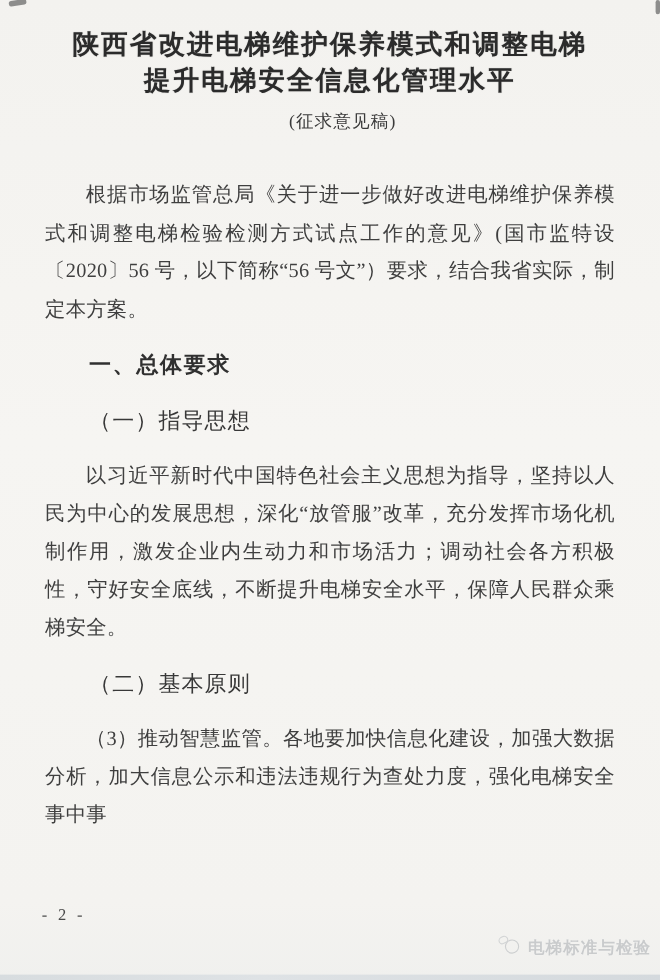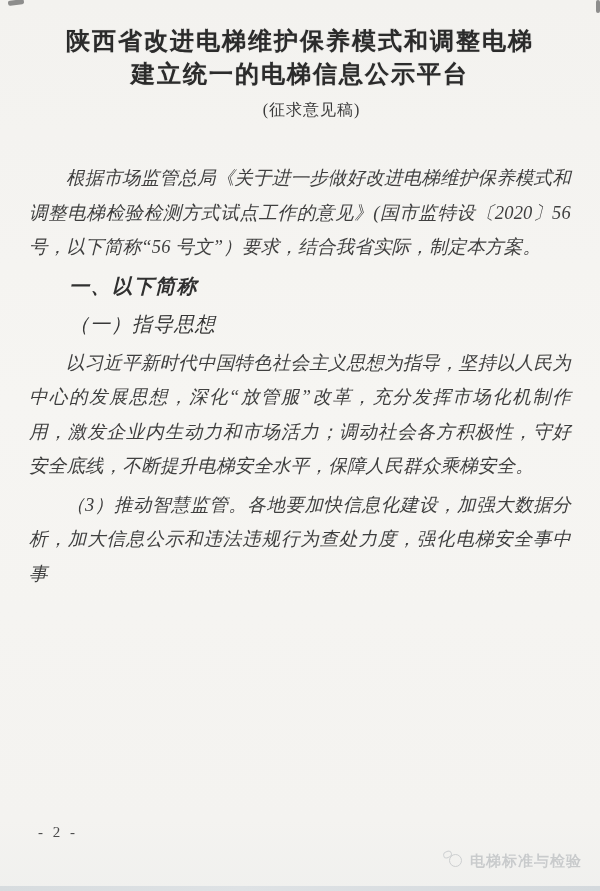--- a/index.html
+++ b/index.html
@@ -42,28 +42,27 @@
     letter-spacing: 1px;
     color: #3a3a3a;
     margin-left: 23px;
   }
 
   .doc-body {
     margin: 40px 25px 0 25px;
     width: 550px;
   }
   .para {
-    margin: 4px;
+    margin: 16px;
     text-indent: 2em;
     text-align: justify;
     font-size: 18.5px;
     line-height: 34.5px;
     color: #3f3f3f;
     letter-spacing: 0.2px;
-    font-style: italic;
   }
   .para.heading1 {
     font-family: "Liberation Sans", sans-serif;
     font-weight: 700;
     font-size: 20px;
     color: #303030;
     letter-spacing: 1.5px;
     text-align: left;
   }
   .para.heading2 {
@@ -75,21 +74,21 @@
 
   .page-number {
     position: absolute;
     left: 38px; top: 824px;
     font-size: 15px;
     letter-spacing: 3px;
     color: #4a4a4a;
   }
   .watermark {
     position: absolute;
-    right: 18px; top: 851px;
+    right: 8px; top: 851px;
     display: flex;
     align-items: center;
     gap: 5px;
     color: #c7c9ca;
   }
   .watermark-icon {
     width: 22px; height: 20px;
     position: relative;
     flex: 0 0 auto;
   }
@@ -120,29 +119,30 @@
 </head>
 <body>
 
 <div class="page">
 
   <div class="artifact tl"></div>
   <div class="artifact tr"></div>
 
   <div class="title-block">
     <div class="title-line">陕西省改进电梯维护保养模式和调整电梯</div>
-    <div class="title-line">建立统一的电梯信息公示平台</div>
+    <div class="title-line">提升电梯安全信息化管理水平</div>
     <div class="subtitle">(征求意见稿)</div>
   </div>
 
   <div class="doc-body">
       <p class="para body">根据市场监管总局《关于进一步做好改进电梯维护保养模式和调整电梯检验检测方式试点工作的意见》(国市监特设〔2020〕56 号，以下简称“56 号文”）要求，结合我省实际，制定本方案。</p>
-      <p class="para heading1">一、以下简称</p>
+      <p class="para heading1">一、总体要求</p>
       <p class="para heading2">（一）指导思想</p>
       <p class="para body">以习近平新时代中国特色社会主义思想为指导，坚持以人民为中心的发展思想，深化“放管服”改革，充分发挥市场化机制作用，激发企业内生动力和市场活力；调动社会各方积极性，守好安全底线，不断提升电梯安全水平，保障人民群众乘梯安全。</p>
+      <p class="para heading2">（二）基本原则</p>
       <p class="para body">（3）推动智慧监管。各地要加快信息化建设，加强大数据分析，加大信息公示和违法违规行为查处力度，强化电梯安全事中事</p>
     </div>
 
   <div class="page-number">- 2 -</div>
 
   <div class="watermark">
     <span class="watermark-icon">
       <span class="ear"></span>
       <span class="head"></span>
     </span>

